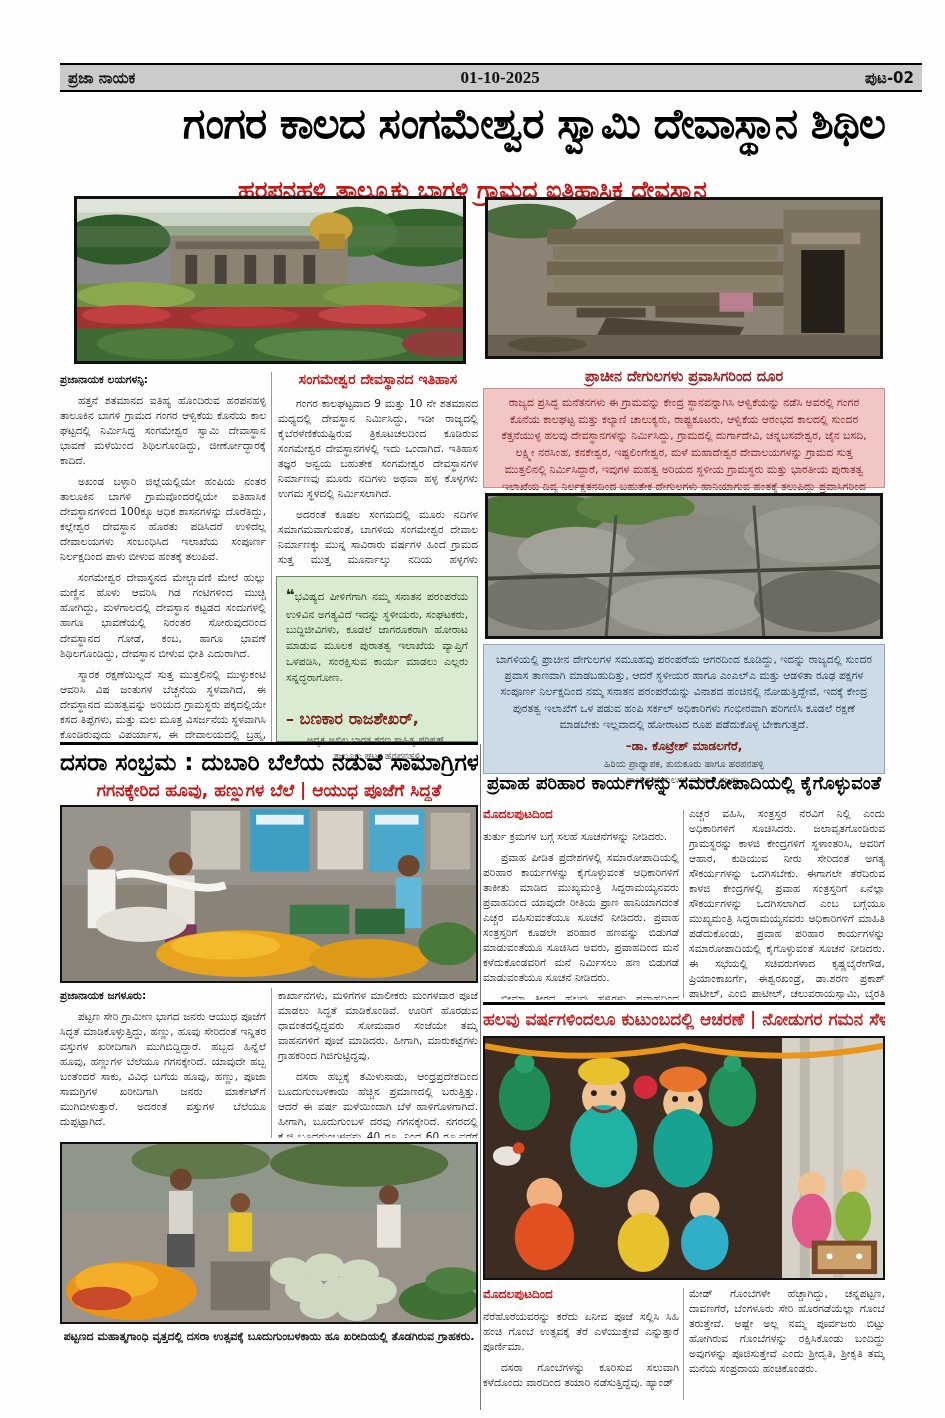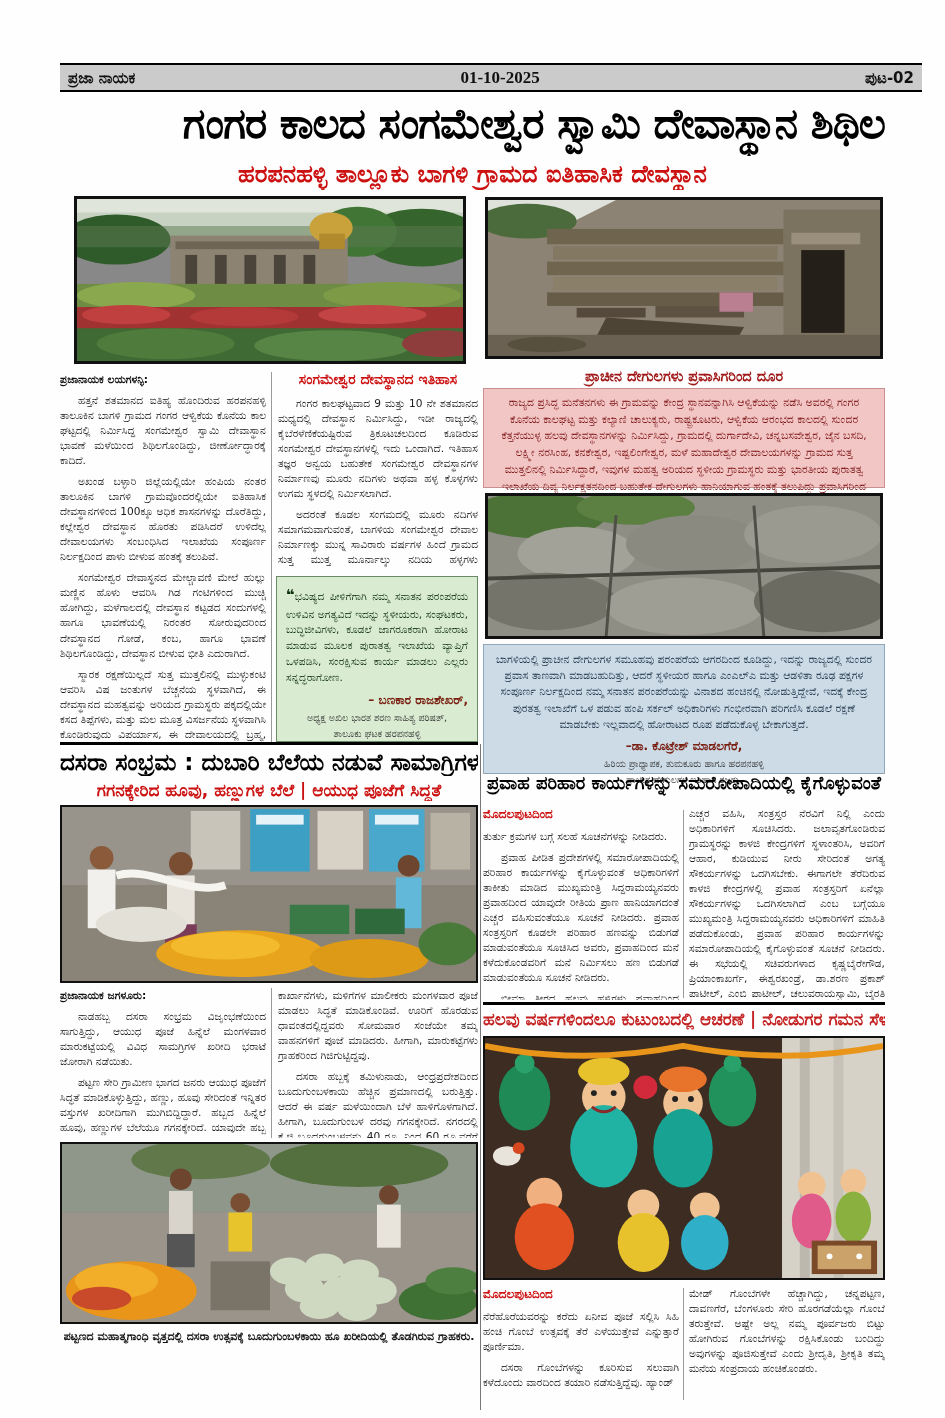--- a/index.html
+++ b/index.html
@@ -11,39 +11,39 @@
   .header-bar { position:absolute; left:60px; top:63px; width:862px; height:29px;
     background:#cbcbcb; border-top:2px solid #000; border-bottom:2px solid #000;
     display:flex; align-items:center; justify-content:space-between; padding:0 8px; }
   .header-bar .mast { font-weight:bold; font-size:15px; color:#111; }
   .header-bar .date { font-weight:bold; font-size:17px; color:#111; font-family:"Liberation Serif","DejaVu Serif",serif; }
   .header-bar .pageno { font-weight:bold; font-size:15px; color:#111; }
 
   .main-headline { position:absolute; left:60px; top:94px; width:825px; height:62px;
     font-size:42px; font-weight:bold; color:#000; text-align:right; line-height:60px;
     letter-spacing:-1px; white-space:nowrap; overflow:hidden; }
-  .main-subhead { position:absolute; left:60px; top:160px; width:825px; height:30px;
+  .main-subhead { position:absolute; left:60px; top:176px; width:825px; height:30px;
     font-size:24px; font-weight:bold; color:#cc1111; text-align:center; line-height:28px; white-space:nowrap; overflow:hidden; }
 
   .photo { position:absolute; border:3px solid #111; background:#888; overflow:hidden; }
   .photo svg { display:block; width:100%; height:100%; }
 
   
   .col { position:absolute; font-size:10.6px; line-height:1.42; text-align:justify; color:#1c1c1c; overflow:hidden; }
   .col p { margin-bottom:6px; text-indent:18px; }
   .dateline { font-weight:bold; color:#111; text-indent:0 !important; margin-bottom:2px; }
   .red-colhead { font-weight:bold; color:#cc1111; font-size:14px; text-align:center; margin-bottom:4px; text-indent:0 !important; }
   .vrule { position:absolute; width:1px; background:#9a9a9a; }
   .hrule-thick { position:absolute; height:3px; background:#000; }
 
   
   .green-box { position:absolute; background:#d9ecd2; border:1px solid #6a8a66; padding:7px 9px;
     font-size:10.6px; line-height:1.5; text-align:justify; color:#143314; }
   .green-box .qmark { font-size:15px; font-weight:bold; color:#0b320b; }
-  .green-box .attr { display:block; text-align:right; font-weight:bold; color:#7a2012; font-size:12px; margin-top:5px; }
+  .green-box .attr { display:block; text-align:left; font-weight:bold; color:#7a2012; font-size:16px; margin-top:21px; }
   .green-box .attr-sub { display:block; text-align:center; color:#333; font-size:9.5px; margin-top:2px; }
 
   .pink-head { position:absolute; font-weight:bold; font-size:14.5px; color:#a01818; text-align:center; }
   .pink-box { position:absolute; background:#f3c6c6; border:1px solid #c89090; padding:6px 10px;
     font-size:10.8px; line-height:1.55; text-align:center; color:#7c1414; }
 
   .blue-box { position:absolute; background:#ccdbe6; border:1px solid #8fa8bb; padding:7px 10px;
     font-size:10.8px; line-height:1.5; text-align:center; color:#23384d; }
   .blue-box .attr { display:block; text-align:center; font-weight:bold; color:#7a2012; font-size:12px; margin-top:4px; }
   .blue-box .attr-sub { display:block; text-align:center; color:#333; font-size:9.5px; margin-top:2px; }
@@ -204,21 +204,20 @@
       <ellipse cx="165" cy="142" rx="55" ry="14" fill="#f2ba2c"></ellipse>
       <ellipse cx="310" cy="155" rx="60" ry="20" fill="#dc9a16"></ellipse>
       <ellipse cx="390" cy="140" rx="30" ry="22" fill="#4a7a3a"></ellipse>
       <rect x="230" y="100" width="60" height="30" fill="#3a7a46"></rect>
       <rect x="296" y="104" width="50" height="26" fill="#2f6a3c"></rect>
     </svg>
   </div>
 
   <div class="col" style="left:60px;top:988px;width:206px;height:148px;">
     <p class="dateline">ಪ್ರಜಾನಾಯಕ ಜಗಳೂರು:</p>
-    <p>ನಾಡಹಬ್ಬ ದಸರಾ ಸಂಭ್ರಮ ವಿಜೃಂಭಣೆಯಿಂದ ಸಾಗುತ್ತಿದ್ದು, ಆಯುಧ ಪೂಜೆ ಹಿನ್ನೆಲೆ ಮಂಗಳವಾರ ಮಾರುಕಟ್ಟೆಯಲ್ಲಿ ವಿವಿಧ ಸಾಮಗ್ರಿಗಳ ಖರೀದಿ ಭರಾಟೆ ಜೋರಾಗಿ ನಡೆಯಿತು.</p>
     <p>ಪಟ್ಟಣ ಸೇರಿ ಗ್ರಾಮೀಣ ಭಾಗದ ಜನರು ಆಯುಧ ಪೂಜೆಗೆ ಸಿದ್ಧತೆ ಮಾಡಿಕೊಳ್ಳುತ್ತಿದ್ದು, ಹಣ್ಣು, ಹೂವು ಸೇರಿದಂತೆ ಇನ್ನಿತರ ವಸ್ತುಗಳ ಖರೀದಿಗಾಗಿ ಮುಗಿಬಿದ್ದಿದ್ದಾರೆ. ಹಬ್ಬದ ಹಿನ್ನೆಲೆ ಹೂವು, ಹಣ್ಣುಗಳ ಬೆಲೆಯೂ ಗಗನಕ್ಕೇರಿದೆ. ಯಾವುದೇ ಹಬ್ಬ ಬಂತೆಂದರೆ ಸಾಕು, ವಿವಿಧ ಬಗೆಯ ಹೂವು, ಹಣ್ಣು, ಪೂಜಾ ಸಾಮಗ್ರಿಗಳ ಖರೀದಿಗಾಗಿ ಜನರು ಮಾರ್ಕೆಟ್‌ಗೆ ಮುಗಿಬೀಳುತ್ತಾರೆ. ಅದರಂತೆ ವಸ್ತುಗಳ ಬೆಲೆಯೂ ದುಪ್ಪಟ್ಟಾಗಿದೆ.</p>
 
   </div>
 
   <div class="vrule" style="left:271px;top:988px;height:150px;"></div>
 
   <div class="col" style="left:278px;top:988px;width:200px;height:150px;">
     <p style="text-indent:0;">ಕಾರ್ಖಾನೆಗಳು, ಮಳಿಗೆಗಳ ಮಾಲೀಕರು ಮಂಗಳವಾರ ಪೂಜೆ ಮಾಡಲು ಸಿದ್ಧತೆ ಮಾಡಿಕೊಂಡಿವೆ. ಊರಿಗೆ ಹೊರಡುವ ಧಾವಂತದಲ್ಲಿದ್ದವರು ಸೋಮವಾರ ಸಂಜೆಯೇ ತಮ್ಮ ವಾಹನಗಳಿಗೆ ಪೂಜೆ ಮಾಡಿದರು. ಹೀಗಾಗಿ, ಮಾರುಕಟ್ಟೆಗಳು ಗ್ರಾಹಕರಿಂದ ಗಿಜಿಗುಟ್ಟಿದ್ದವು.</p>
     <p>ದಸರಾ ಹಬ್ಬಕ್ಕೆ ತಮಿಳುನಾಡು, ಆಂಧ್ರಪ್ರದೇಶದಿಂದ ಬೂದುಗುಂಬಳಕಾಯಿ ಹೆಚ್ಚಿನ ಪ್ರಮಾಣದಲ್ಲಿ ಬರುತ್ತಿತ್ತು. ಆದರೆ ಈ ವರ್ಷ ಮಳೆಯಿಂದಾಗಿ ಬೆಳೆ ಹಾಳಿಗೊಳಗಾಗಿದೆ. ಹೀಗಾಗಿ, ಬೂದುಗುಂಬಳ ದರವು ಗಗನಕ್ಕೇರಿದೆ. ನಗರದಲ್ಲಿ ಕೆ.ಜಿ ಬೂದಗುಂಬಳವನ್ನು 40 ರೂ. ನಿಂದ 60 ರೂ.ವರೆಗೆ ಮಾರಾಟ ಮಾಡಲಾಗುತ್ತಿದೆ.</p>
 

